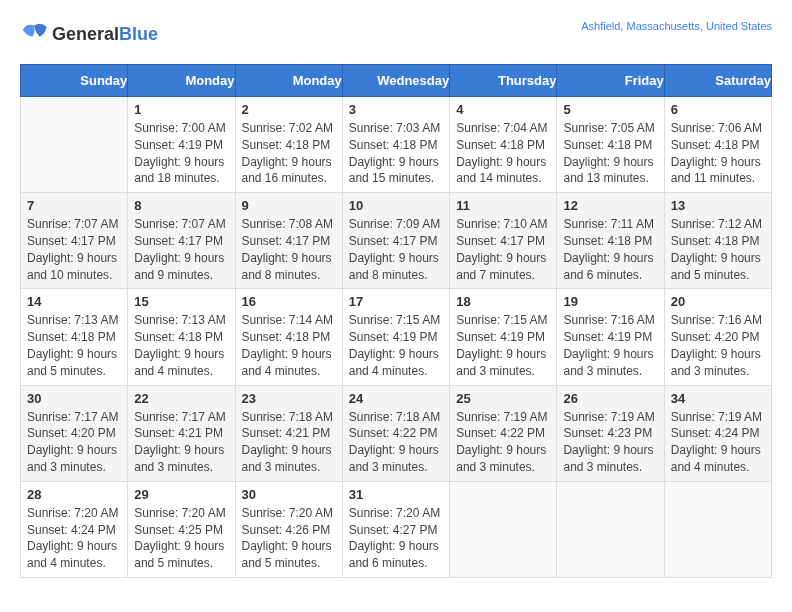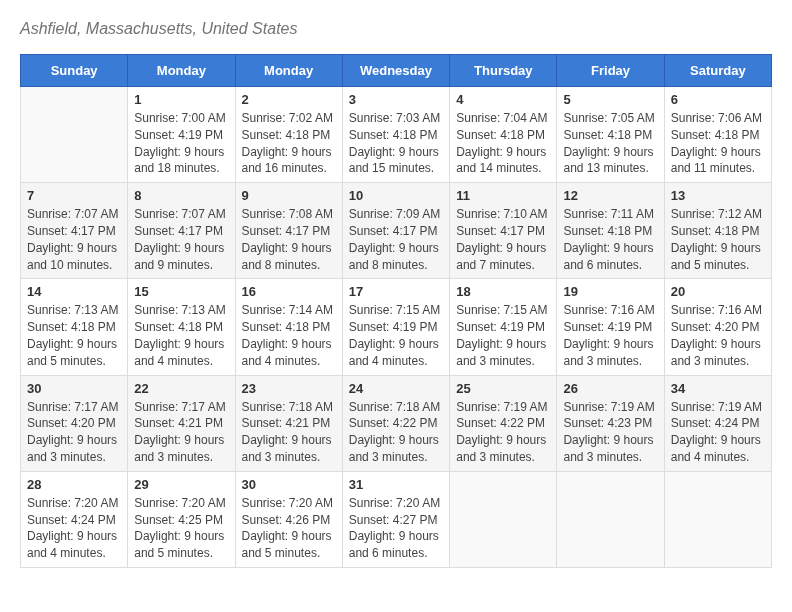--- a/index.html
+++ b/index.html
@@ -37,33 +37,32 @@
     }
     .title-block {
       text-align: right;
     }
     .month-title {
       font-size: 36px;
       font-weight: bold;
       color: #333;
     }
     .location-title {
-      font-size: 16px;
-      color: #737373;
-      font-style: italic;
+      font-size: 11px;
+      color: #3b82f6;
     }
     .calendar {
       width: 100%;
       border-collapse: collapse;
       border: 1px solid #ccc;
     }
     .calendar th {
       background-color: #3a7bd5;
       color: white;
-      text-align: center;
+      text-align: right;
       padding: 8px 0;
       font-size: 13px;
       border: 1px solid #2a5fb5;
     }
     .calendar td {
       vertical-align: top;
       padding: 5px 6px;
       border: 1px solid #ddd;
       width: 108px;
       min-height: 80px;
@@ -84,20 +83,29 @@
       line-height: 1.4;
     }
     .row-shaded td {
       background: #f5f5f5;
     }
   </style>
 </head>
 <body>
 
 <div class="header">
+  <div class="logo">
+    <svg class="logo-icon" viewBox="0 0 40 40" xmlns="http://www.w3.org/2000/svg">
+      <path d="M20 8 Q30 2 38 10 Q36 20 28 24 Q22 18 20 8Z" fill="#3a7bd5"></path>
+      <path d="M20 8 Q10 4 4 14 Q8 22 18 24 Q22 18 20 8Z" fill="#5599ee"></path>
+    </svg>
+    <div>
+      <span class="logo-text-general">General</span><span class="logo-text-blue">Blue</span>
+    </div>
+  </div>
   <div class="title-block">
     <div class="location-title">Ashfield, Massachusetts, United States</div>
   </div>
 </div>
 
 <table class="calendar">
   <thead>
     <tr>
       <th>Sunday</th>
       <th>Monday</th>

